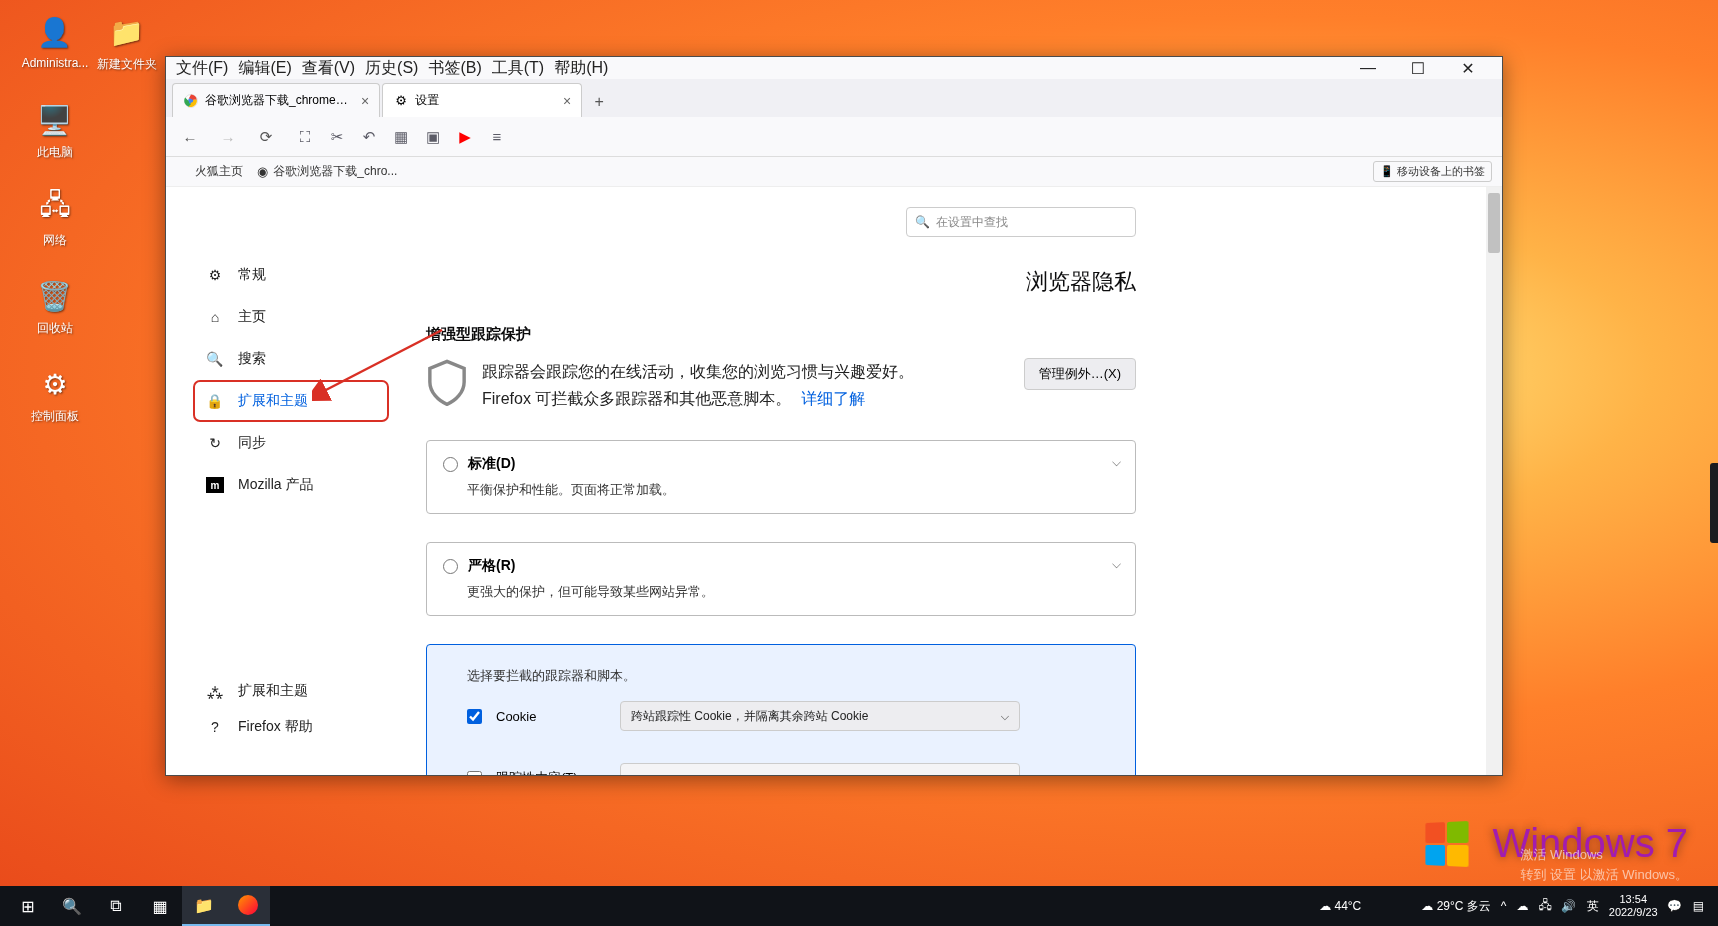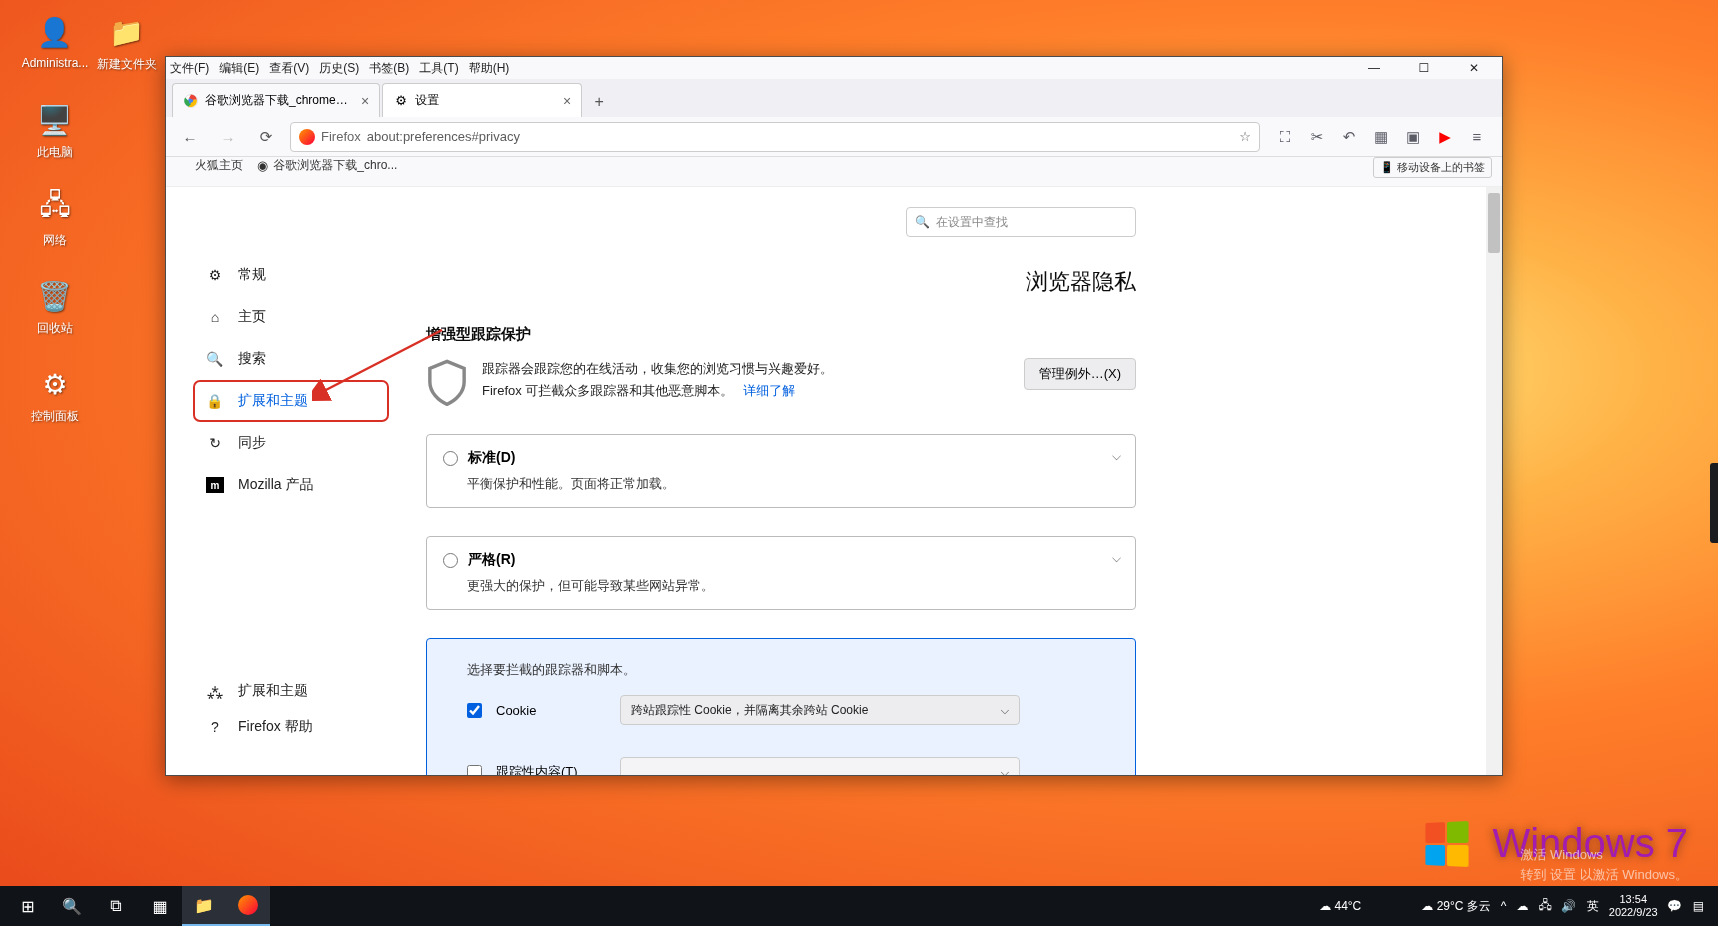--- a/index.html
+++ b/index.html
@@ -4,37 +4,37 @@
 <style>
 * { margin: 0; padding: 0; box-sizing: border-box; font-family: "Microsoft YaHei", Arial, sans-serif; }
 body { width: 1718px; height: 926px; background: radial-gradient(ellipse at 75% 40%, #ffe680 0%, #ffb347 20%, #ff7f2a 45%, #e8481a 100%); position: relative; overflow: hidden; }
 
 
 .desktop-icon { position: absolute; width: 70px; text-align: center; color: #fff; font-size: 12px; text-shadow: 1px 1px 2px rgba(0,0,0,0.5); cursor: pointer; }
 .desktop-icon .ico { width: 40px; height: 40px; margin: 0 auto 4px; display: flex; align-items: center; justify-content: center; font-size: 28px; }
 
 
 .window { position: absolute; left: 165px; top: 56px; width: 1338px; height: 720px; background: #fff; border: 1px solid #4b4b4b; box-shadow: 0 4px 20px rgba(0,0,0,0.4); display: flex; flex-direction: column; }
-.menubar { height: 22px; background: #f9f9fb; display: flex; align-items: center; gap: 10px; padding: 0 4px; font-size: 12px; color: #222; }
+.menubar { height: 22px; background: #f9f9fb; display: flex; align-items: center; gap: 10px; padding: 0 10px; font-size: 16px; color: #222; }
 .menubar .sp { flex: 1; }
 .win-ctrl { display: flex; gap: 18px; padding-right: 8px; }
 .win-btn { width: 32px; height: 18px; display: flex; align-items: center; justify-content: center; }
 .tabs { height: 38px; background: #f0f0f4; display: flex; align-items: flex-end; padding: 0 6px; }
 .tab { height: 34px; min-width: 200px; background: #f9f9fb; border: 1px solid #ccc; border-bottom: none; border-radius: 4px 4px 0 0; display: flex; align-items: center; padding: 0 10px; font-size: 12px; gap: 6px; margin-right: 2px; }
 .tab.active { background: #fff; }
 .tab .close { margin-left: auto; color: #666; font-size: 14px; }
 .tab .ico { width: 16px; height: 16px; display: flex; align-items: center; justify-content: center; font-size: 13px; }
 .newtab { width: 30px; height: 30px; display: flex; align-items: center; justify-content: center; font-size: 16px; color: #555; }
 .navbar { height: 40px; background: #f9f9fb; display: flex; align-items: center; padding: 0 10px; gap: 10px; border-bottom: 1px solid #ddd; }
 .nav-btn { width: 28px; height: 28px; display: flex; align-items: center; justify-content: center; color: #555; font-size: 15px; border-radius: 4px; }
 .urlbar { flex: 1; height: 30px; background: #fff; border: 1px solid #ccc; border-radius: 4px; display: flex; align-items: center; padding: 0 8px; gap: 6px; font-size: 13px; color: #5c5c5c; }
 .urlbar .ff-ico { width: 16px; height: 16px; background: linear-gradient(135deg,#ff9500,#ff0039); border-radius: 50%; }
 .ext-icons { display: flex; gap: 14px; padding: 0 6px; }
 .ext-icons span { width: 18px; height: 18px; display: flex; align-items: center; justify-content: center; color: #5b5b66; font-size: 15px; }
-.bookbar { height: 30px; background: #f9f9fb; display: flex; align-items: flex-start; padding: 0 10px; gap: 14px; font-size: 12px; color: #333; border-bottom: 1px solid #eee; }
+.bookbar { height: 30px; background: #f9f9fb; display: flex; align-items: center; padding: 0 10px; gap: 14px; font-size: 12px; color: #333; border-bottom: 1px solid #eee; }
 .bookbar .bm { display: flex; align-items: center; gap: 5px; }
 .bookbar .sp { flex: 1; }
 .bookbar .mobile { border: 1px solid #ccc; padding: 2px 6px; border-radius: 3px; font-size: 11px; }
 
 
 .content { flex: 1; display: flex; position: relative; overflow: hidden; }
 .scrollbar { position: absolute; right: 0; top: 0; width: 16px; height: 100%; background: #f1f1f1; }
 .scroll-thumb { position: absolute; right: 2px; top: 6px; width: 12px; height: 60px; background: #c1c1c1; border-radius: 2px; }
 .sidebar { width: 220px; padding: 70px 0 0 30px; display: flex; flex-direction: column; gap: 6px; }
 .side-item { height: 36px; display: flex; align-items: center; gap: 14px; padding: 0 10px; font-size: 14px; color: #222; border-radius: 4px; cursor: pointer; }
@@ -42,21 +42,21 @@
 .side-item.highlighted { outline: 2px solid #d93025; outline-offset: 1px; }
 .side-item .sico { width: 18px; height: 18px; display: flex; align-items: center; justify-content: center; }
 .side-bottom { margin-top: auto; padding-bottom: 30px; }
 .main { flex: 1; padding: 20px 30px 20px 40px; overflow: hidden; max-width: 780px; }
 .search-wrap { display: flex; justify-content: flex-end; margin-bottom: 30px; }
 .search-box { width: 230px; height: 30px; border: 1px solid #ccc; border-radius: 4px; display: flex; align-items: center; padding: 0 8px; gap: 6px; font-size: 12px; color: #888; }
 h1 { font-size: 22px; font-weight: 500; margin-bottom: 28px; color: #0c0c0d; text-align: right; }
 h2 { font-size: 15px; font-weight: 700; margin-bottom: 14px; color: #0c0c0d; }
 .tracking-head { display: flex; gap: 14px; align-items: flex-start; }
 .shield { width: 42px; height: 48px; flex-shrink: 0; }
-.tracking-text { font-size: 13px; line-height: 1.7; color: #222; flex: 1; }
+.tracking-text { font-size: 16px; line-height: 1.7; color: #222; flex: 1; }
 .tracking-text a { color: #0060df; text-decoration: none; margin-left: 10px; }
 .mgmt-btn { background: #ededf0; border: 1px solid #ccc; border-radius: 4px; padding: 6px 14px; font-size: 13px; cursor: pointer; }
 .option-card { border: 1px solid #bbb; border-radius: 4px; padding: 14px 16px; margin-top: 28px; position: relative; }
 .option-card.selected { border: 1px solid #0060df; background: #eaf2ff; }
 .option-head { display: flex; align-items: center; gap: 10px; font-size: 14px; font-weight: 600; }
 .option-head input[type=radio] { width: 15px; height: 15px; accent-color: #0060df; }
 .option-desc { font-size: 13px; color: #333; margin-top: 8px; margin-left: 24px; }
 .chev { position: absolute; right: 14px; top: 14px; color: #666; font-size: 12px; }
 .custom-body { margin-top: 16px; margin-left: 24px; display: flex; flex-direction: column; gap: 32px; }
 .row { display: flex; align-items: center; gap: 14px; }
@@ -147,26 +147,20 @@
       <span>设置</span>
       <span class="close">×</span>
     </div>
     <div class="newtab">+</div>
   </div>
 
   <div class="navbar">
     <div class="nav-btn">←</div>
     <div class="nav-btn" style="color:#bbb;">→</div>
     <div class="nav-btn">⟳</div>
-    <div class="urlbar">
-      <span class="ff-ico"></span>
-      <span style="color:#666;">Firefox</span>
-      <span>about:preferences#privacy</span>
-      <span style="margin-left:auto;">☆</span>
-    </div>
     <div class="ext-icons">
       <span>⛶</span>
       <span>✂</span>
       <span>↶</span>
       <span>▦</span>
       <span>▣</span>
       <span style="color:#ff0000;">▶</span>
       <span>≡</span>
     </div>
   </div>

